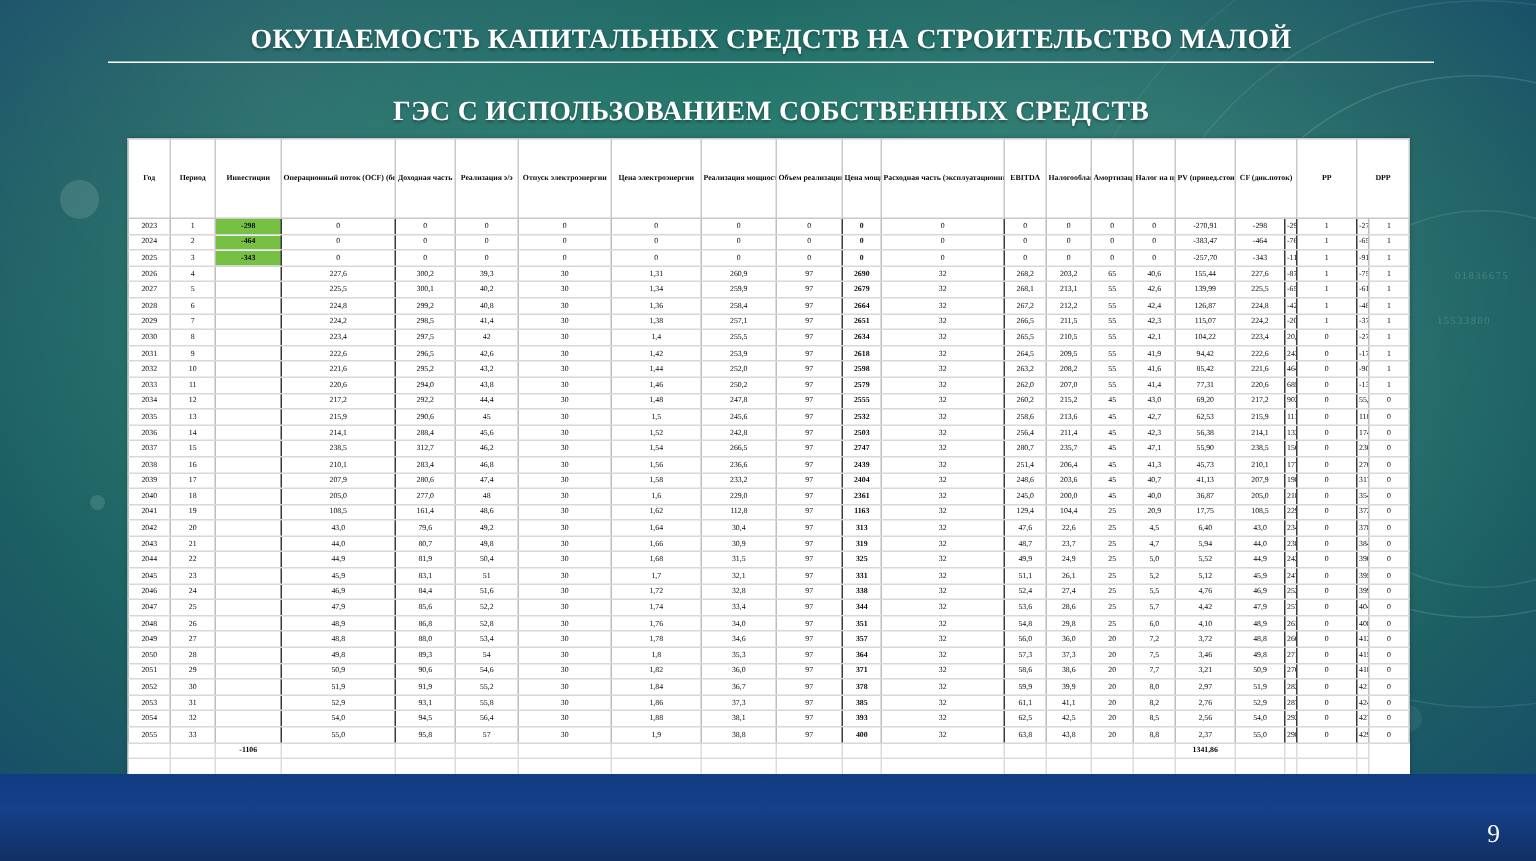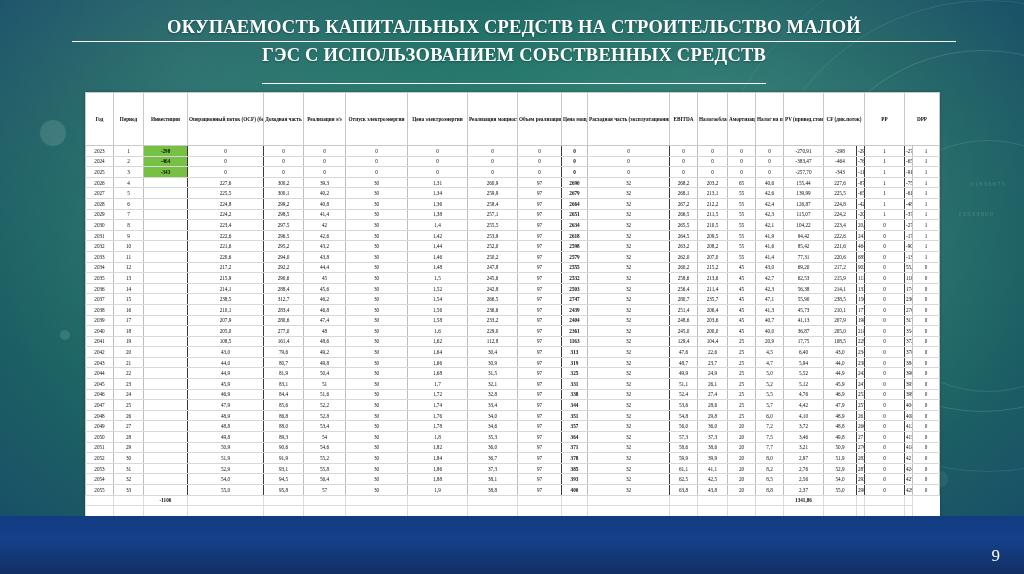--- a/index.html
+++ b/index.html
@@ -26,21 +26,21 @@
 
   #title{
     position:absolute;left:72px;top:14px;width:884px;
     text-align:center;color:#ffffff;
     font-family:"Liberation Serif", serif;
     font-weight:bold;font-size:18.5px;line-height:26px;
     letter-spacing:.2px;
     text-shadow:0 1px 2px rgba(0,0,0,.35);
   }
   #title .l{display:block;border-bottom:1.5px solid #ffffff;padding-bottom:1px;}
-  #title .l2{display:inline-block;border-bottom:1.5px solid #ffffff;padding-bottom:15px;}
+  #title .l2{display:inline-block;border-bottom:1.5px solid #ffffff;padding-bottom:15px;margin-top:20px;}
   .u-wrap{text-align:center;}
 
   #sheet{
     position:absolute;left:85px;top:92px;width:855px;height:475px;
     background:#ffffff;
     box-shadow:0 0 3px rgba(0,0,0,.25);
     overflow:hidden;
   }
   table.grid{border-collapse:collapse;table-layout:fixed;width:855px;}
   table.grid td, table.grid th{

